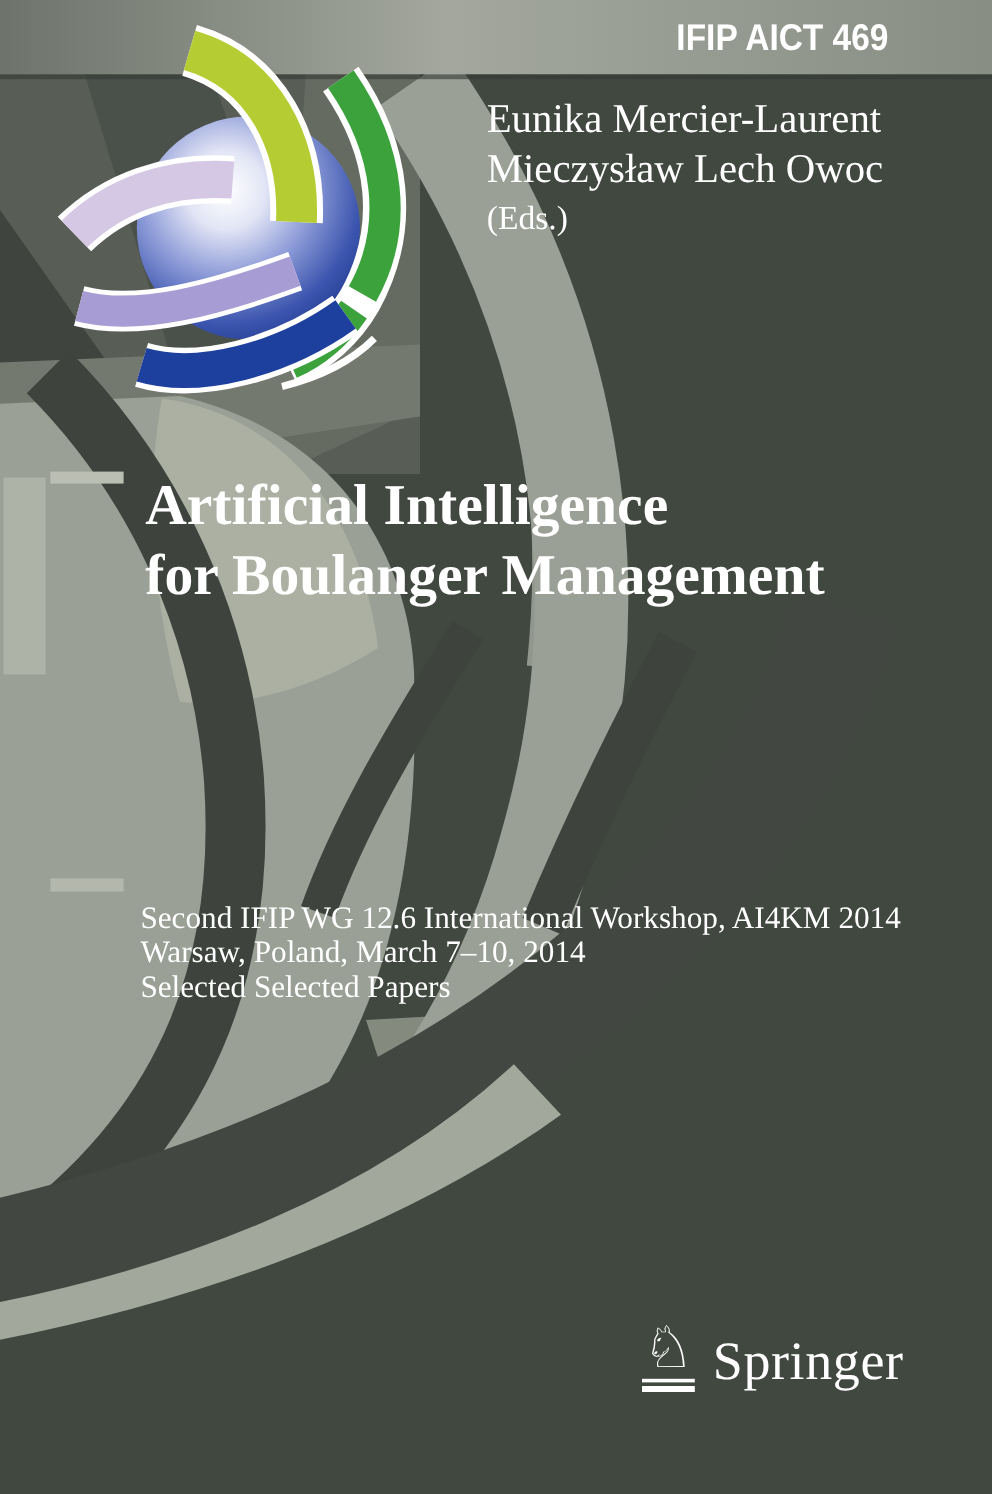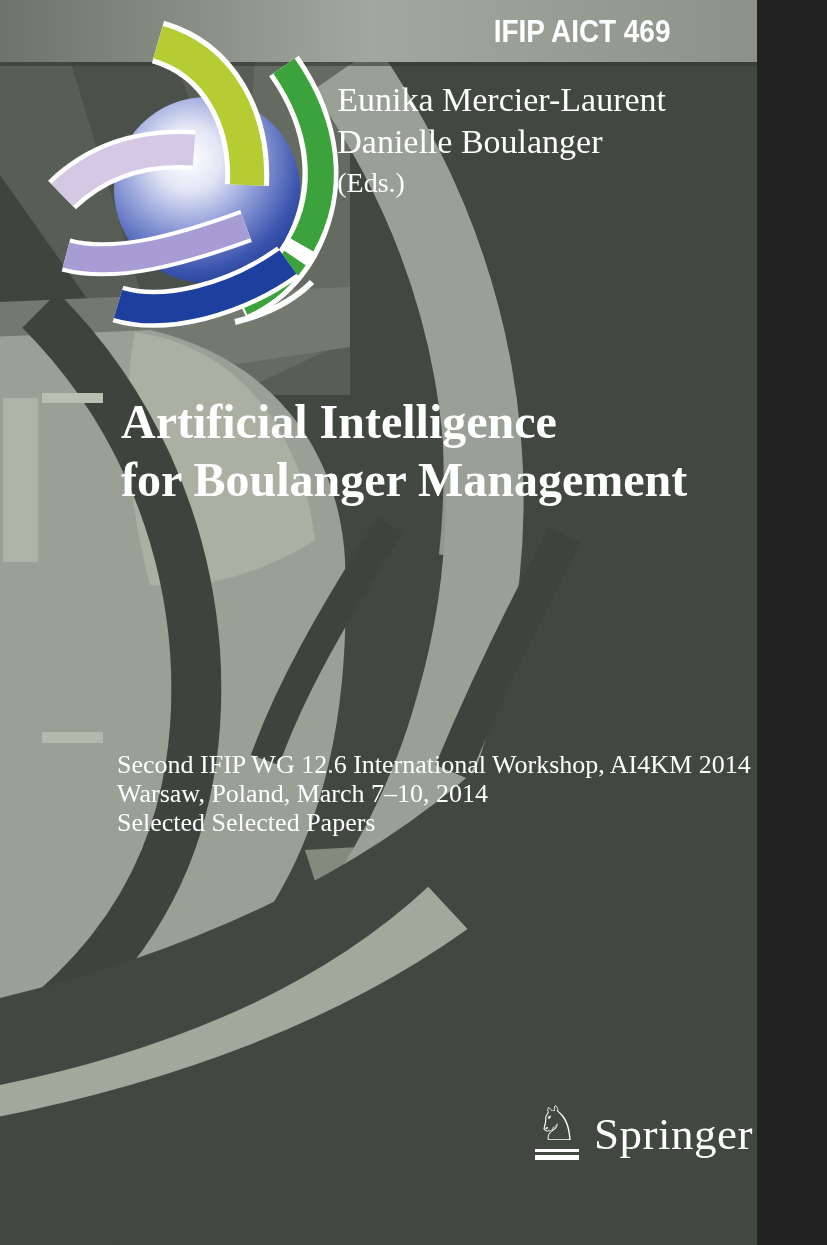--- a/index.html
+++ b/index.html
@@ -1,18 +1,18 @@
 <!DOCTYPE html>
 <html><head>
 <meta charset="utf-8">
 <style>
   html,body{margin:0;padding:0;background:#222;}
   .cover{
     position:relative;
-    width:757px;height:1245px;
+    width:827px;height:1245px;
     overflow:hidden;
     background:#ef4444;
     font-family:"Liberation Serif","DejaVu Serif",serif;
   }
   svg.bg{position:absolute;left:0;top:0;width:827px;height:1245px;display:block;}
   svg.globe{position:absolute;left:0;top:0;width:340px;height:365px;display:block;}
 
   .series{
     position:absolute;top:15px;right:87px;
     font-family:"Liberation Sans","DejaVu Sans",sans-serif;
@@ -129,21 +129,21 @@
     <path d="M118,304 C165,318 235,300 288,262" stroke="#ffffff" stroke-width="38" fill="none"></path>
     <path d="M118,304 C165,318 235,300 288,262" stroke="#1d3f9e" stroke-width="29" fill="none"></path>
 
     <path d="M235,322 C268,314 294,300 312,282" stroke="#ffffff" stroke-width="6" fill="none"></path>
   </svg>
 
   <div class="series">IFIP AICT 469</div>
 
   <div class="editors">
     <div>Eunika Mercier-Laurent</div>
-    <div>Danielle Boulanger</div>
+    <div>Mieczysław Lech Owoc</div>
     <div class="eds">(Eds.)</div>
   </div>
 
   <h1 class="title">
     <span>Artificial Intelligence</span><br>
     <span>for Boulanger Management</span>
   </h1>
 
   <div class="subtitle">
     <div>Second IFIP WG 12.6 International Workshop, AI4KM 2014</div>

